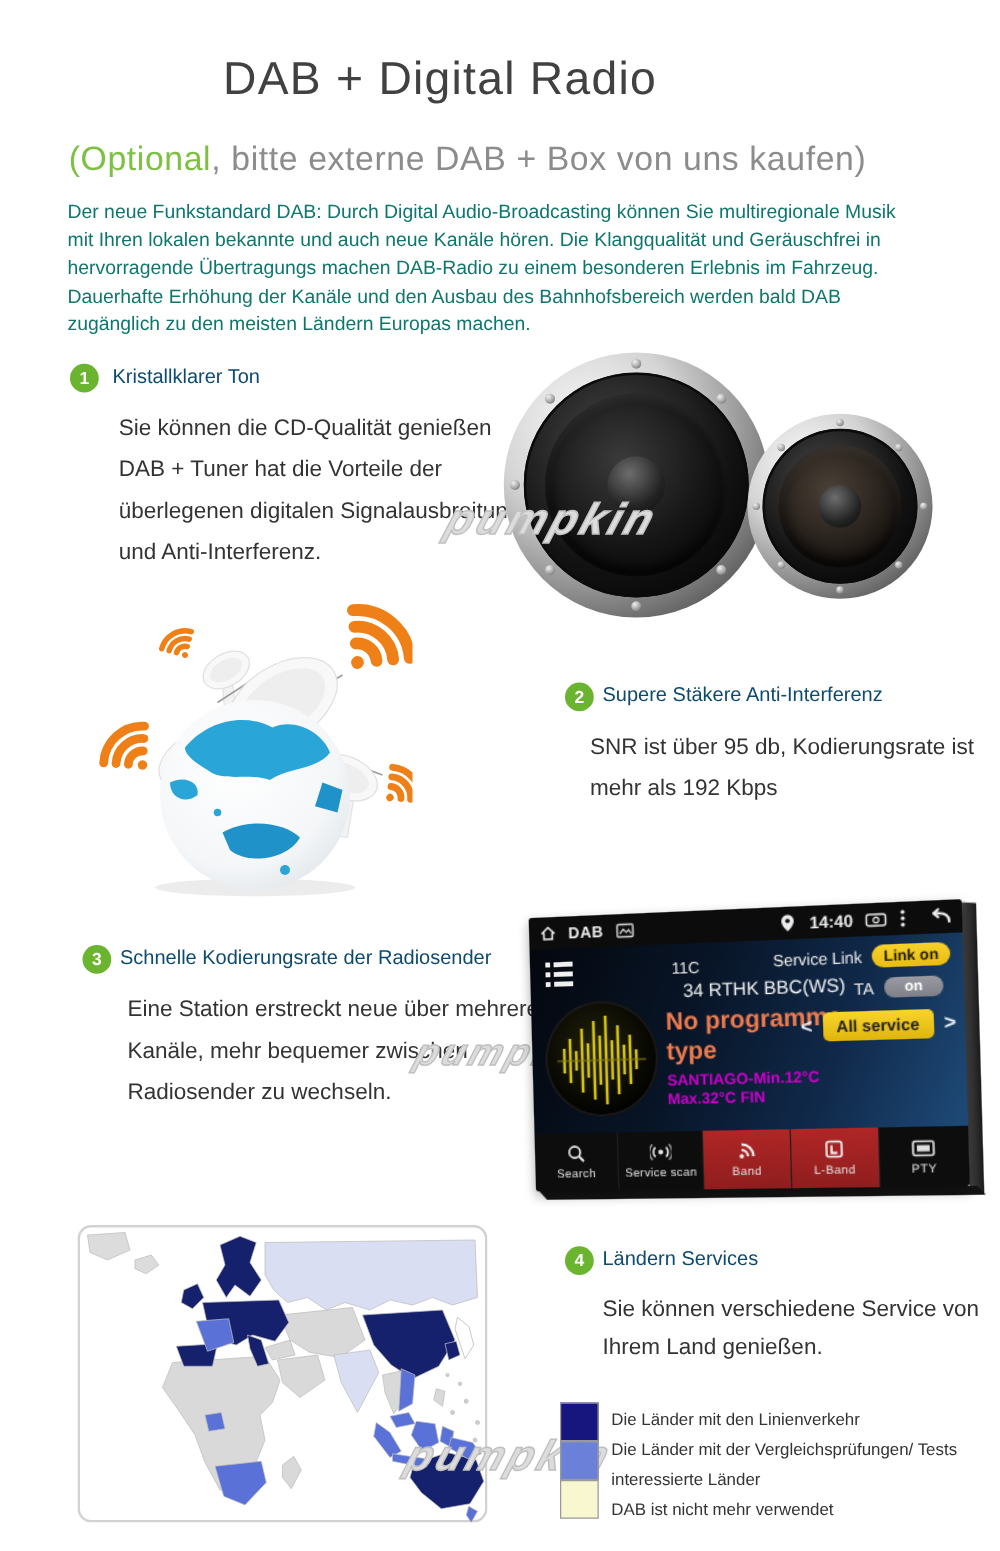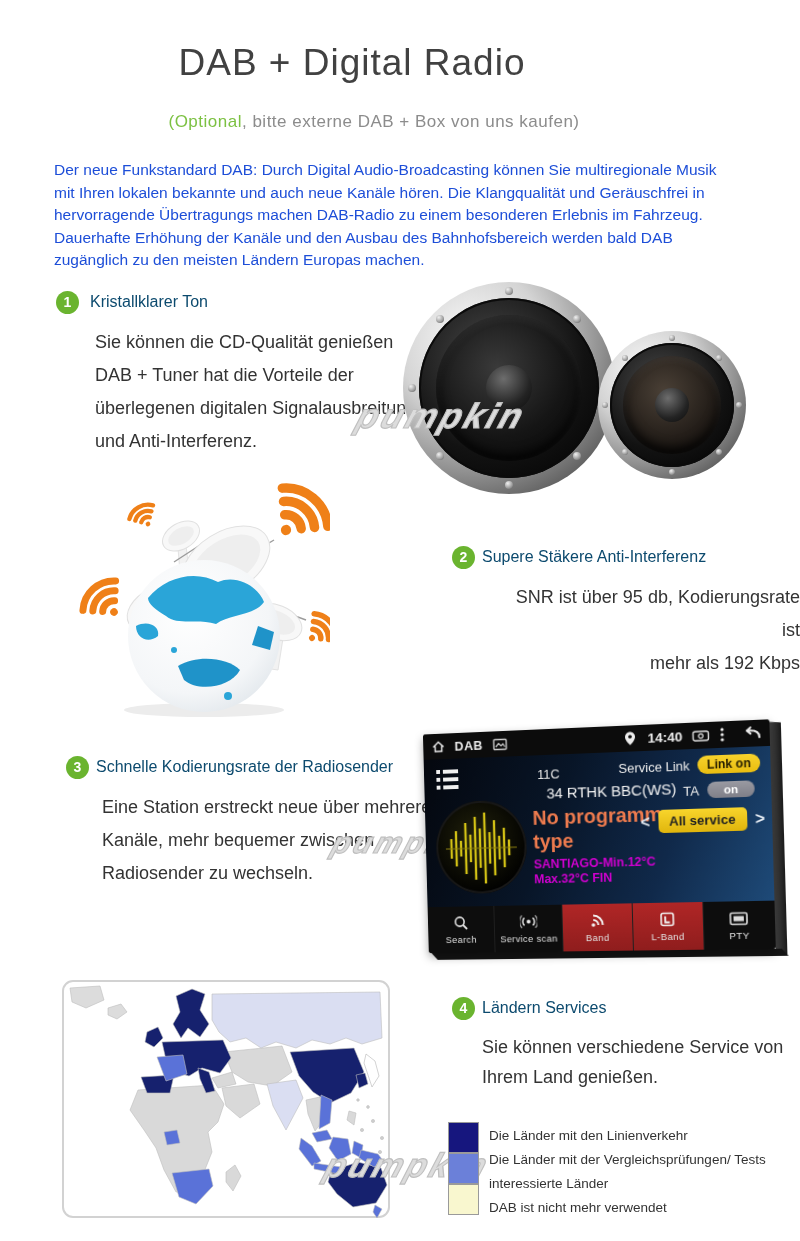--- a/index.html
+++ b/index.html
@@ -3,23 +3,23 @@
 <meta charset="utf-8">
 <style>
   html,body{margin:0;padding:0;background:#ffffff;}
   .page{position:relative;width:800px;height:1241px;background:#fff;overflow:hidden;
         font-family:"Liberation Sans","DejaVu Sans",sans-serif;color:#3f3f3f;}
   .abs{position:absolute;}
 
   
   .title{top:42px;left:0;width:704px;text-align:center;font-size:37px;font-weight:400;
          color:#414141;letter-spacing:1px;}
-  .subtitle{top:112px;left:0;width:748px;text-align:center;font-size:17px;color:#8c8c8c;letter-spacing:.5px;}
+  .subtitle{top:112px;left:0;width:748px;text-align:center;font-size:27px;color:#8c8c8c;letter-spacing:.5px;}
   .subtitle .green{color:#7cc142;}
-  .intro{top:159px;left:54px;width:710px;font-size:15.5px;line-height:22.6px;color:#1d4ed8;}
+  .intro{top:159px;left:54px;width:710px;font-size:15.5px;line-height:22.6px;color:#0f766e;}
 
   
   .badge{width:23px;height:23px;border-radius:50%;background:#6ab42f;color:#fff;font-size:14px;
          font-weight:bold;text-align:center;line-height:23px;}
   .sec-head{font-size:16px;color:#0c4a6e;}
   .sec-lines{font-size:18px;color:#333;line-height:33px;}
   .sec-lines.tight{line-height:30px;}
 
   
   .watermark{font-style:italic;font-weight:bold;letter-spacing:3px;color:#dcdcdc;
@@ -198,21 +198,21 @@
     </g>
 
     <use href="#wifi" transform="translate(208,60) rotate(-50) scale(1.35)"></use>
     <use href="#wifi" transform="translate(36,142) rotate(-132) scale(1.0)"></use>
     <use href="#wifi" transform="translate(70,54) rotate(-120) scale(0.62)"></use>
     <use href="#wifi" transform="translate(234,168) rotate(-40) scale(0.78)"></use>
   </svg>
 
   <div class="abs badge" style="left:452px;top:546px;">2</div>
   <div class="abs sec-head" style="left:482px;top:548px;">Supere Stäkere Anti-Interferenz</div>
-  <div class="abs sec-lines" style="left:493px;top:581px;text-align:right;">
+  <div class="abs sec-lines" style="left:472px;top:581px;">
     <div>SNR ist über 95 db, Kodierungsrate ist</div>
     <div>mehr als 192 Kbps</div>
   </div>
 
   <div class="abs badge" style="left:66px;top:756px;">3</div>
   <div class="abs sec-head" style="left:96px;top:758px;">Schnelle Kodierungsrate der Radiosender</div>
   <div class="abs sec-lines" style="left:102px;top:791px;">
     <div>Eine Station erstreckt neue über mehrere</div>
     <div>Kanäle, mehr bequemer zwischen</div>
     <div>Radiosender zu wechseln.</div>

